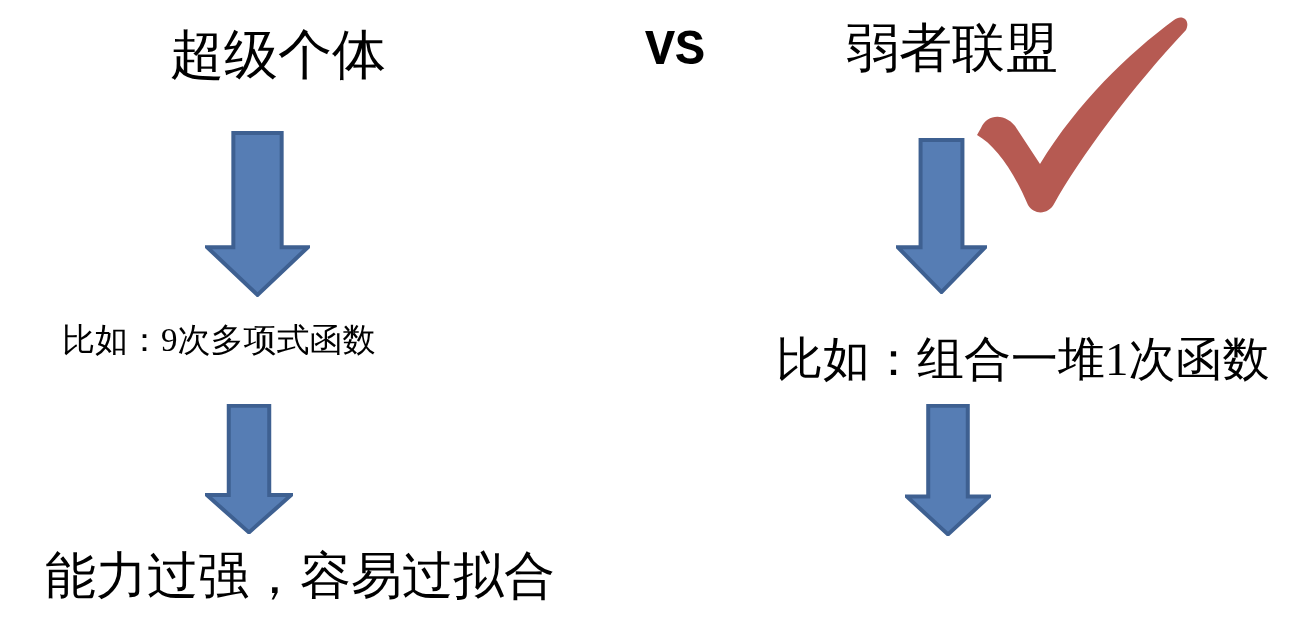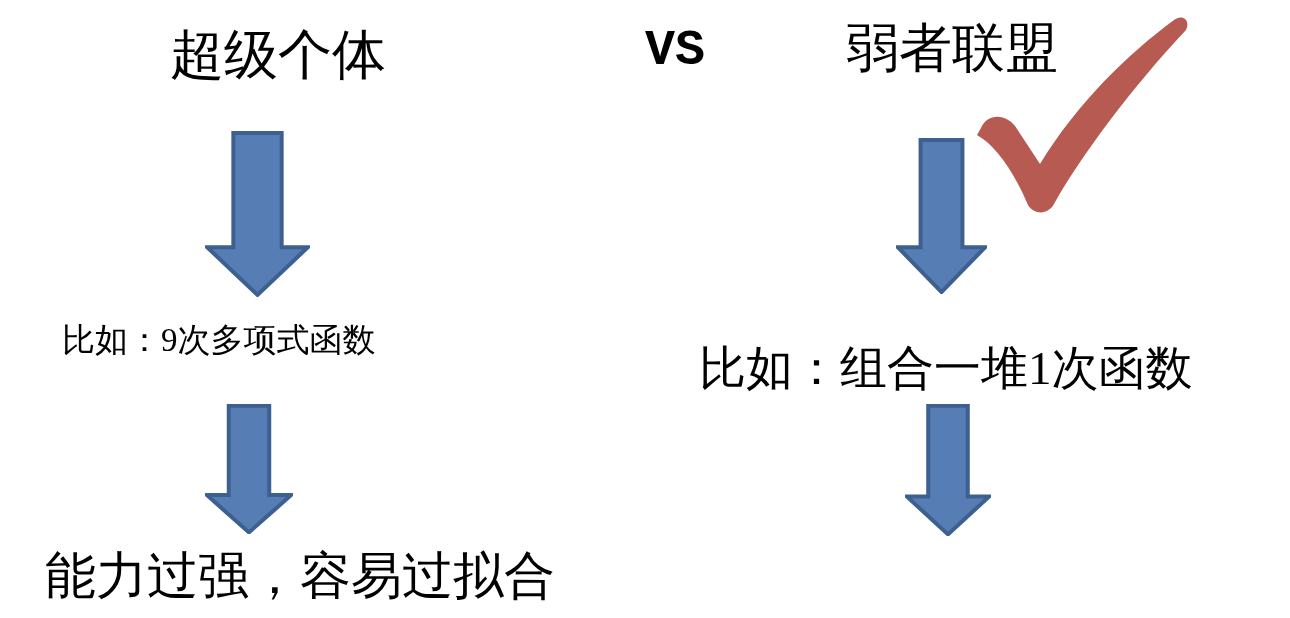--- a/index.html
+++ b/index.html
@@ -63,21 +63,21 @@
   <svg class="abs" style="left:205px; top:131px;" width="105" height="166" viewBox="0 0 100 160" preserveAspectRatio="none">
     <polygon points="27,2 73,2 73,112 98,112 50,158 2,112 27,112" stroke-width="4" stroke-linejoin="miter" vector-effect="non-scaling-stroke" fill="#567db4" stroke="#3e6091"></polygon>
   </svg>
 
   <svg class="abs" style="left:896px; top:138px;" width="91" height="156" viewBox="0 0 100 160" preserveAspectRatio="none">
     <polygon points="27,2 73,2 73,112 98,112 50,158 2,112 27,112" stroke-width="4" stroke-linejoin="miter" vector-effect="non-scaling-stroke" fill="#567db4" stroke="#3e6091"></polygon>
   </svg>
 
   <div class="abs cjk example-left" style="left:62px; top:324px;">比如：9次多项式函数</div>
 
-  <div class="abs cjk example-right" style="left:699px; top:336px;margin-top:9px;">比如：组合一堆1次函数</div>
+  <div class="abs cjk example-right" style="left:776px; top:336px;">比如：组合一堆1次函数</div>
 
   <svg class="abs" style="left:205px; top:404px;" width="88" height="130" viewBox="0 0 100 160" preserveAspectRatio="none">
     <polygon points="27,2 73,2 73,112 98,112 50,158 2,112 27,112" stroke-width="4" stroke-linejoin="miter" vector-effect="non-scaling-stroke" fill="#567db4" stroke="#3e6091"></polygon>
   </svg>
 
   <svg class="abs" style="left:905px; top:404px;" width="86" height="132" viewBox="0 0 100 160" preserveAspectRatio="none">
     <polygon points="27,2 73,2 73,112 98,112 50,158 2,112 27,112" stroke-width="4" stroke-linejoin="miter" vector-effect="non-scaling-stroke" fill="#567db4" stroke="#3e6091"></polygon>
   </svg>
 
   <div class="abs cjk conclusion-left" style="left:45px; top:551px;text-align:center;">能力过强，容易过拟合</div>

